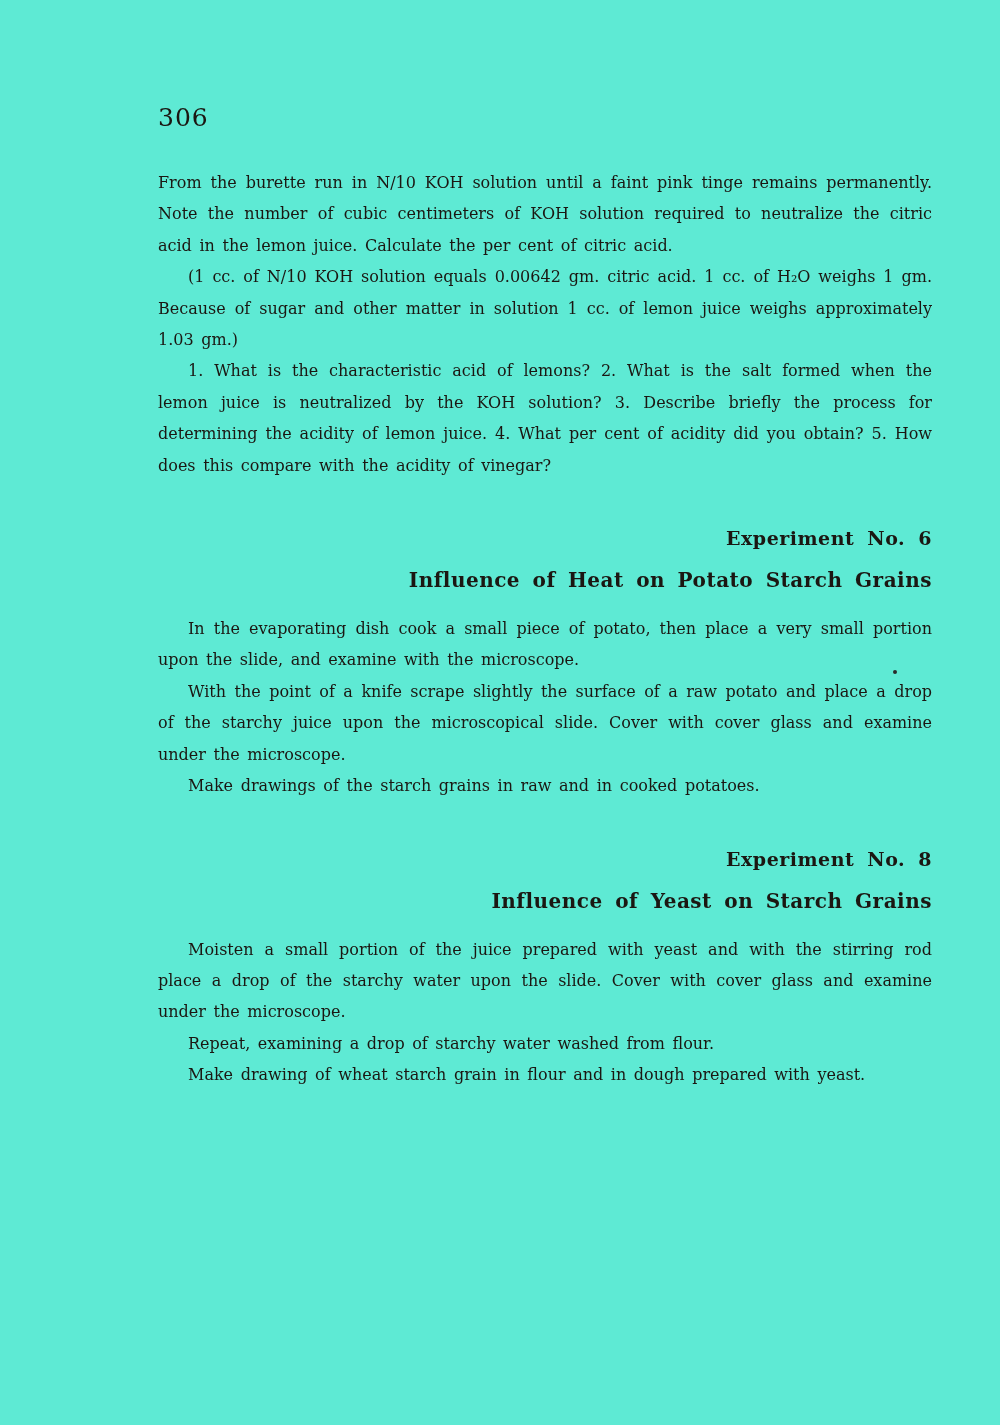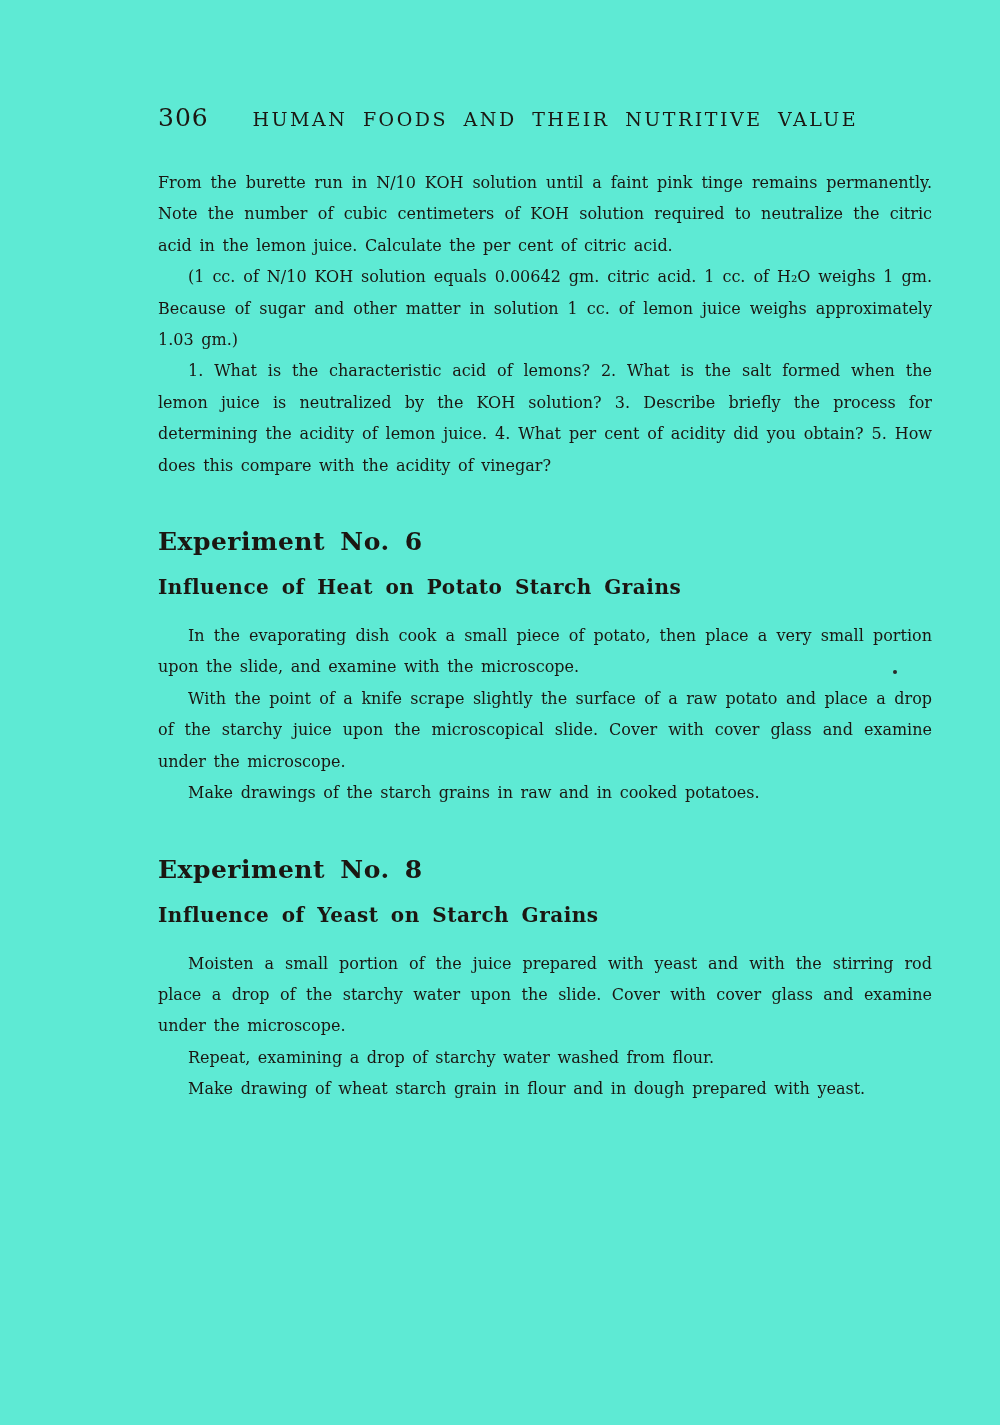--- a/index.html
+++ b/index.html
@@ -47,31 +47,31 @@
     line-height: 31.4px;
     text-align: justify;
     word-spacing: 2.5px;
     text-indent: 30px;
   }
   .text-block p.noindent {
     text-indent: 0;
   }
   .exp-heading {
     margin: 46px 0 0 0;
-    font-size: 25px;
+    font-size: 19px;
     font-weight: bold;
-    text-align: left;
+    text-align: right;
     word-spacing: 6px;
     letter-spacing: 0.5px;
   }
   .exp-subheading {
     margin: 19px 0 21px 0;
     font-size: 20px;
     font-weight: bold;
-    text-align: left;
+    text-align: right;
     word-spacing: 5px;
     letter-spacing: 0.5px;
   }
   .speck {
     position: absolute;
     left: 893px;
     top: 670px;
     width: 4px;
     height: 4px;
     background: #2a2a2a;
@@ -79,21 +79,20 @@
   }
 </style>
 </head>
 <body>
 
 <div class="page">
   <div class="inner">
 
     <header class="running-head">
       <span class="pagenum">306</span>
-      <span class="running-title">HUMAN FOODS AND THEIR NUTRITIVE VALUE</span>
     </header>
 
     <main class="text-block">
 
       <p class="noindent">From the burette run in N/10 KOH solution until a faint pink tinge remains permanently. Note the number of cubic centimeters of KOH solution required to neutralize the citric acid in the lemon juice. Calculate the per cent of citric acid.</p>
       <p>(1 cc. of N/10 KOH solution equals 0.00642 gm. citric acid. 1 cc. of H₂O weighs 1 gm. Because of sugar and other matter in solution 1 cc. of lemon juice weighs approximately 1.03 gm.)</p>
       <p>1. What is the characteristic acid of lemons? 2. What is the salt formed when the lemon juice is neutralized by the KOH solution? 3. Describe briefly the process for determining the acidity of lemon juice. 4. What per cent of acidity did you obtain? 5. How does this compare with the acidity of vinegar?</p>
 
       <section>
         <h2 class="exp-heading">Experiment No. 6</h2>

